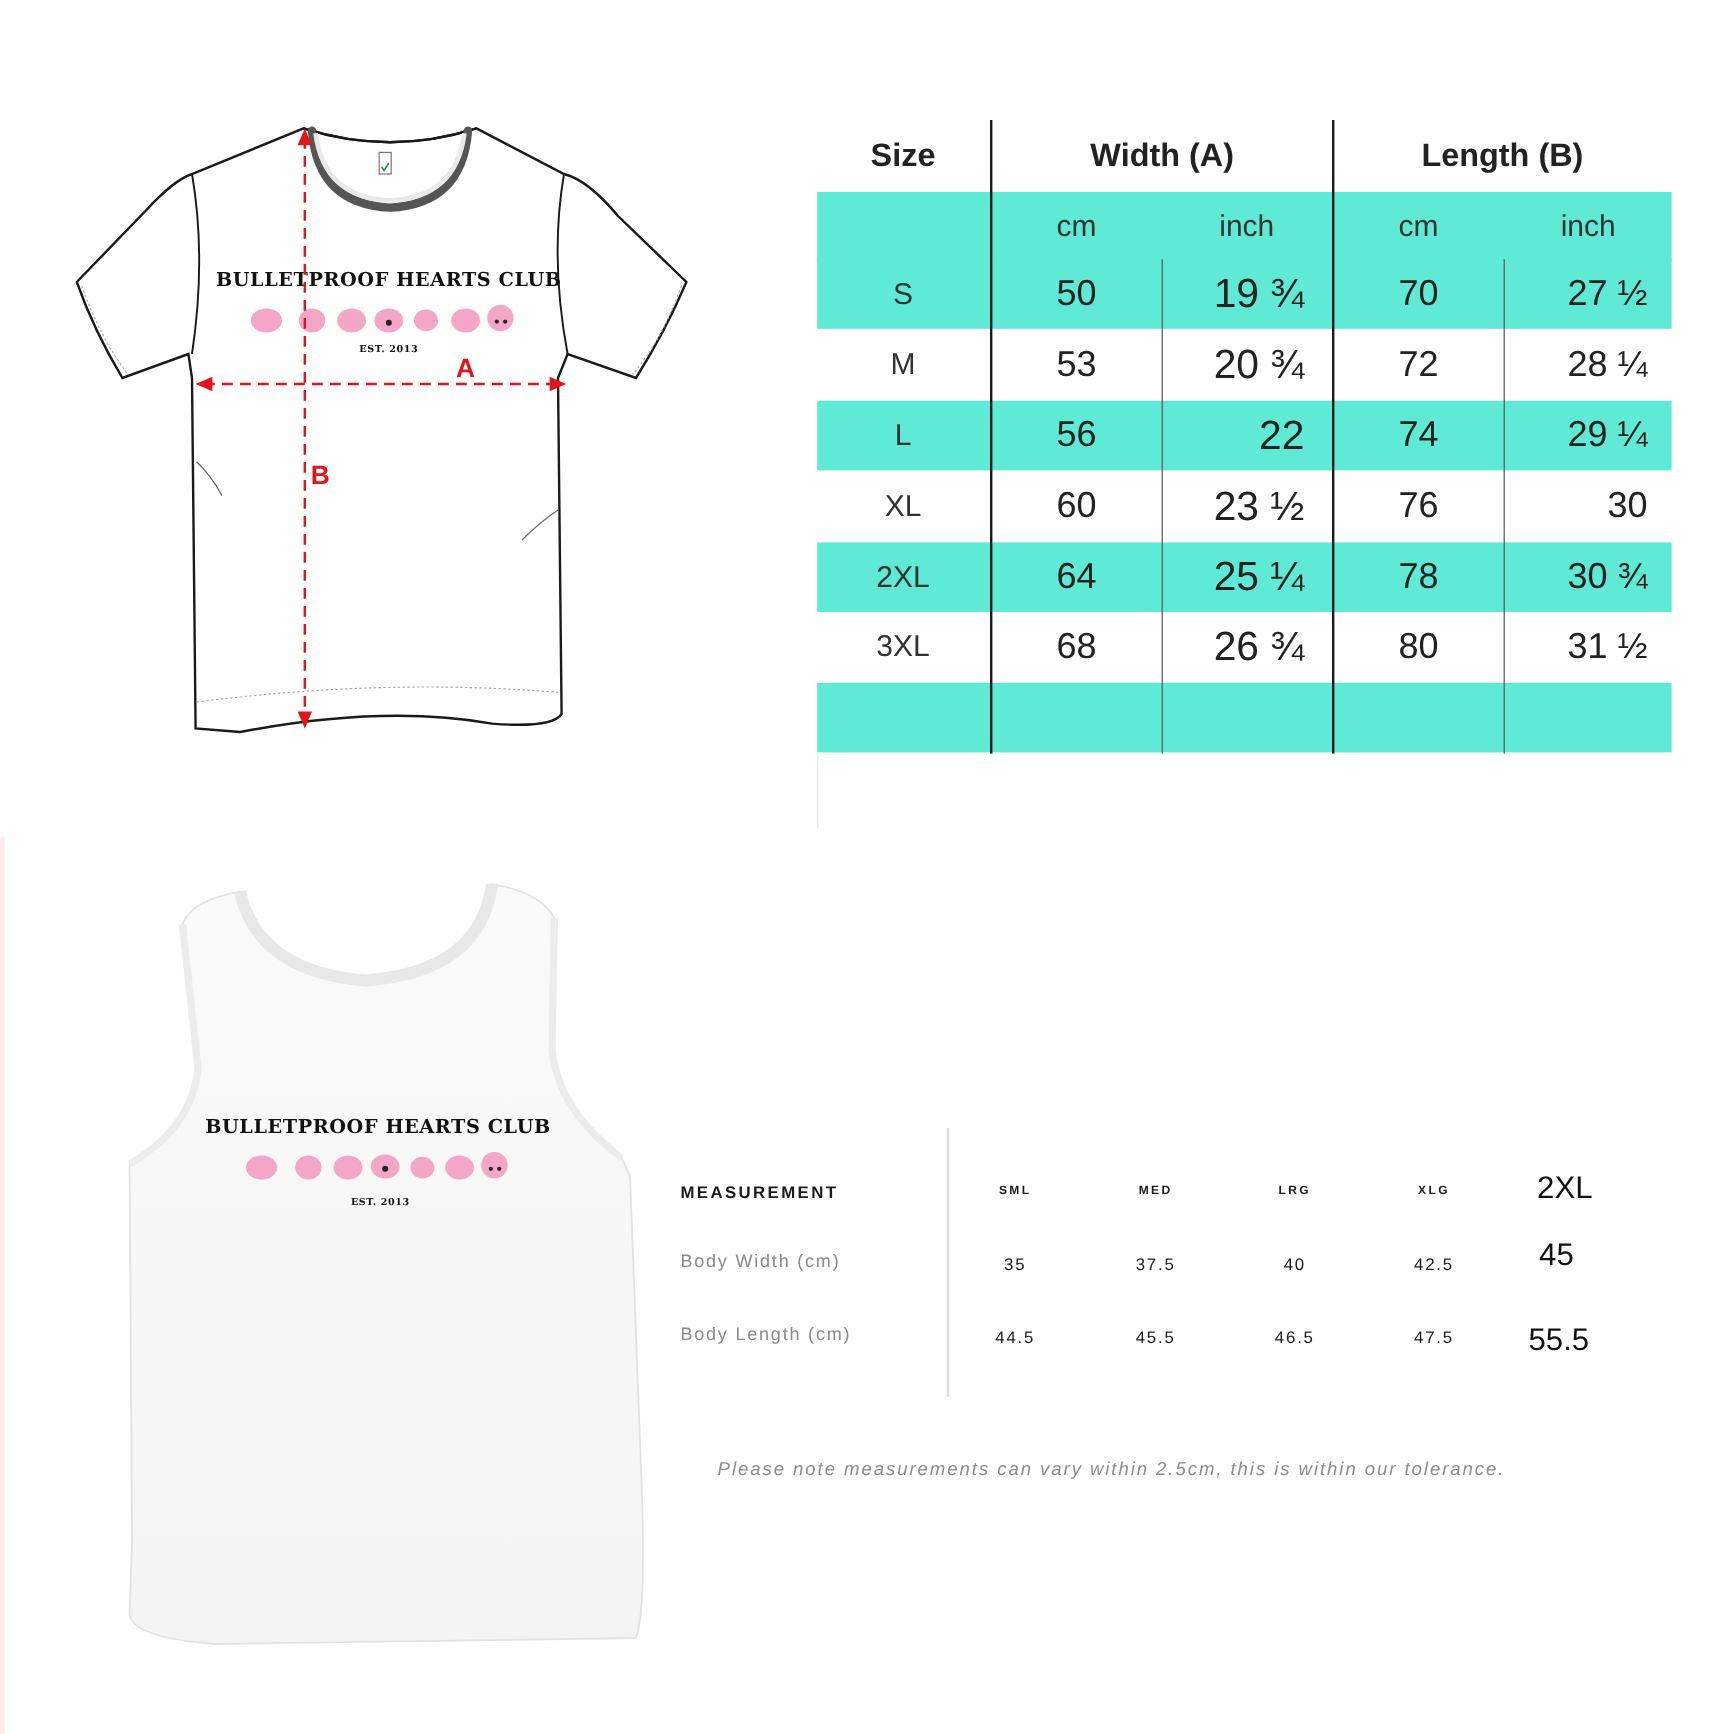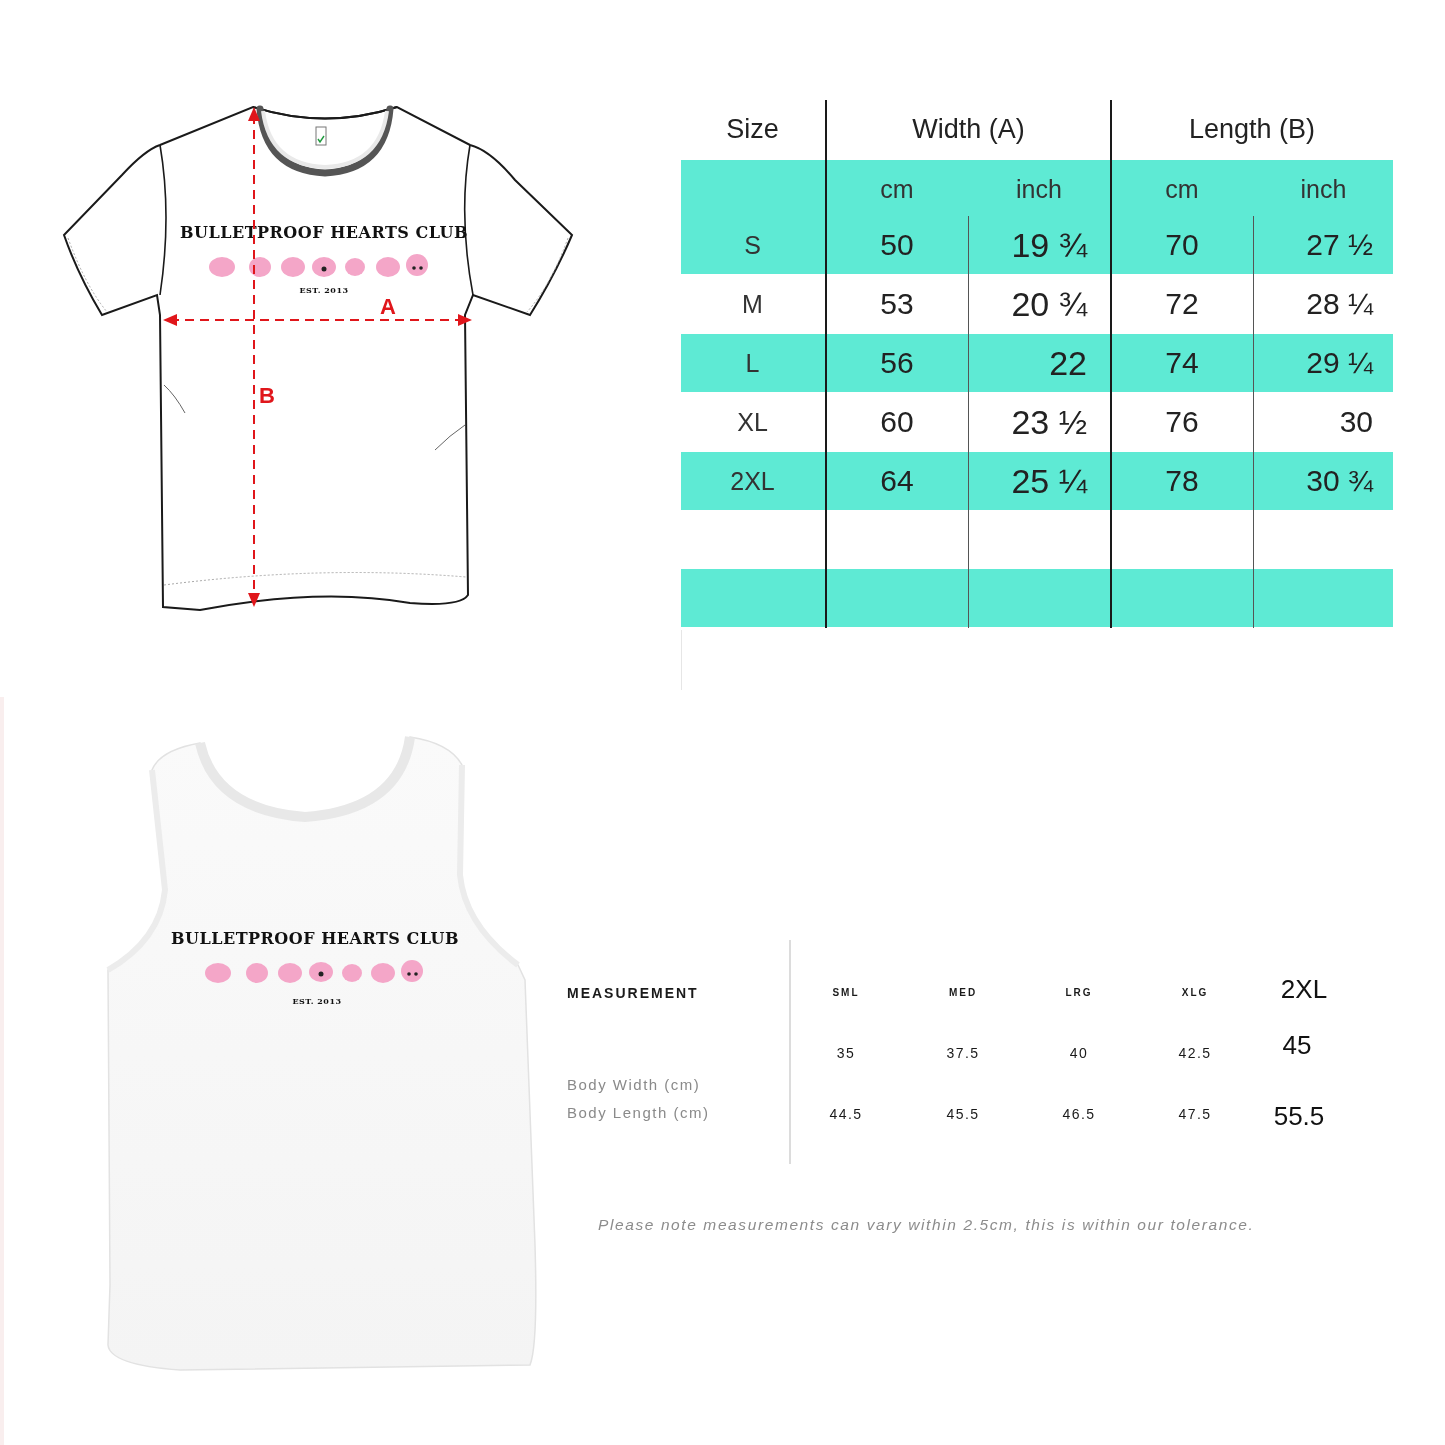--- a/index.html
+++ b/index.html
@@ -17,21 +17,21 @@
   #tee-table { left:681px; top:100px; width:712px; height:590px; }
   .tt-row { position:absolute; left:0; width:712px; height:58px; }
   .tt-row.shade { background:#5eead4; }
   .tt-cell { position:absolute; top:0; height:58px; display:flex; align-items:center; justify-content:center;
              font-family:"Liberation Sans", sans-serif; color:#222; }
   .tt-size { left:0; width:143px; font-size:25px; color:#333; }
   .tt-wcm  { left:145px; width:142px; font-size:30px; }
   .tt-win  { left:288px; width:140px; font-size:34px; justify-content:flex-end; padding-right:22px; box-sizing:border-box; }
   .tt-lcm  { left:430px; width:142px; font-size:30px; }
   .tt-lin  { left:573px; width:139px; font-size:30px; justify-content:flex-end; padding-right:20px; box-sizing:border-box; }
-  .tt-head { font-size:27px; color:#222; }
+  .tt-head { font-size:27px; color:#222;font-weight:bold; }
   .tt-sub  { font-size:25px; color:#333; }
   .vline { position:absolute; background:#1a1a1a; }
 
   
   #tank { left:100px; top:725px; width:450px; height:650px; }
   #tank svg { width:100%; height:100%; }
   #left-strip { left:0; top:697px; width:4px; height:748px; background:#f9eeee; }
 
   
   #tank-table { left:560px; top:940px; width:800px; height:230px; }
@@ -137,20 +137,27 @@
     <div class="tt-cell tt-win">23 ½</div>
     <div class="tt-cell tt-lcm">76</div>
     <div class="tt-cell tt-lin">30</div>
   </div>
   <div class="tt-row shade" style="top:352px;">
     <div class="tt-cell tt-size">2XL</div>
     <div class="tt-cell tt-wcm">64</div>
     <div class="tt-cell tt-win">25 ¼</div>
     <div class="tt-cell tt-lcm">78</div>
     <div class="tt-cell tt-lin">30 ¾</div>
+  </div>
+  <div class="tt-row" style="top:410px;">
+    <div class="tt-cell tt-size">3XL</div>
+    <div class="tt-cell tt-wcm">68</div>
+    <div class="tt-cell tt-win">26 ¾</div>
+    <div class="tt-cell tt-lcm">80</div>
+    <div class="tt-cell tt-lin">31 ½</div>
   </div>
   <div class="tt-row shade" style="top:469px;"></div>
 
   <div class="vline" style="left:144px; top:0; width:2px; height:528px;"></div>
   <div class="vline" style="left:429px; top:0; width:2px; height:528px;"></div>
   <div class="vline" style="left:287px; top:116px; width:1px; height:412px; background:#555;"></div>
   <div class="vline" style="left:572px; top:116px; width:1px; height:412px; background:#555;"></div>
   <div class="vline" style="left:0; top:530px; width:1px; height:60px; background:#e6e6e6;"></div>
 </div>
 
@@ -187,21 +194,21 @@
 <div id="tank-table" class="abs">
   <div class="abs" style="left:229px; top:0; width:2px; height:224px; background:#dcdcdc;"></div>
 
   <div class="abs tk-label-head" style="left:7px; top:45px;">MEASUREMENT</div>
   <div class="abs tk-col-head" style="left:246px; top:47px;">SML</div>
   <div class="abs tk-col-head" style="left:363px; top:47px;">MED</div>
   <div class="abs tk-col-head" style="left:479px; top:47px;">LRG</div>
   <div class="abs tk-col-head" style="left:595px; top:47px;">XLG</div>
   <div class="abs tk-big" style="left:704px; top:34px;">2XL</div>
 
-  <div class="abs tk-label" style="left:7px; top:103px;margin-top:33px;">Body Width (cm)</div>
+  <div class="abs tk-label" style="left:7px; top:103px;">Body Width (cm)</div>
   <div class="abs tk-val" style="left:246px; top:105px;">35</div>
   <div class="abs tk-val" style="left:363px; top:105px;">37.5</div>
   <div class="abs tk-val" style="left:479px; top:105px;">40</div>
   <div class="abs tk-val" style="left:595px; top:105px;">42.5</div>
   <div class="abs tk-big" style="left:697px; top:90px;">45</div>
 
   <div class="abs tk-label" style="left:7px; top:164px;">Body Length (cm)</div>
   <div class="abs tk-val" style="left:246px; top:166px;">44.5</div>
   <div class="abs tk-val" style="left:363px; top:166px;">45.5</div>
   <div class="abs tk-val" style="left:479px; top:166px;">46.5</div>

